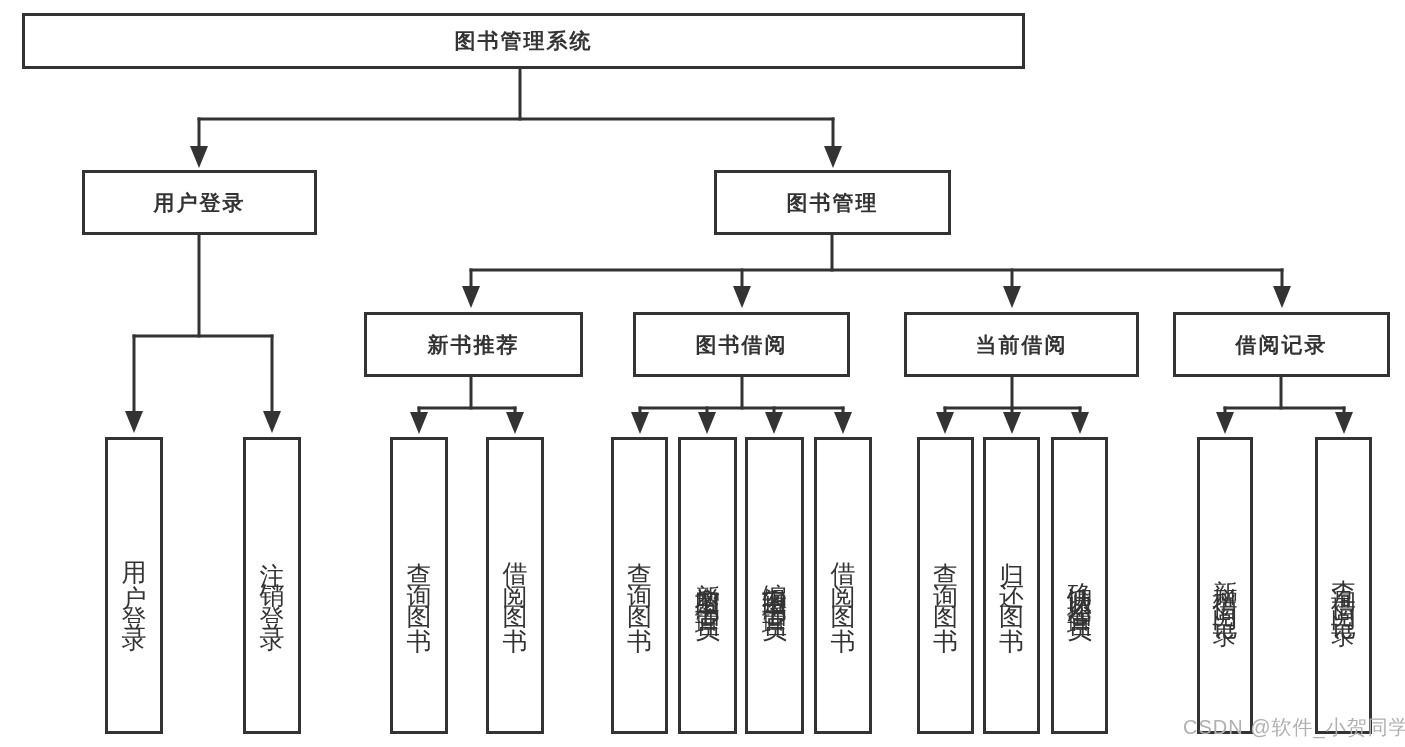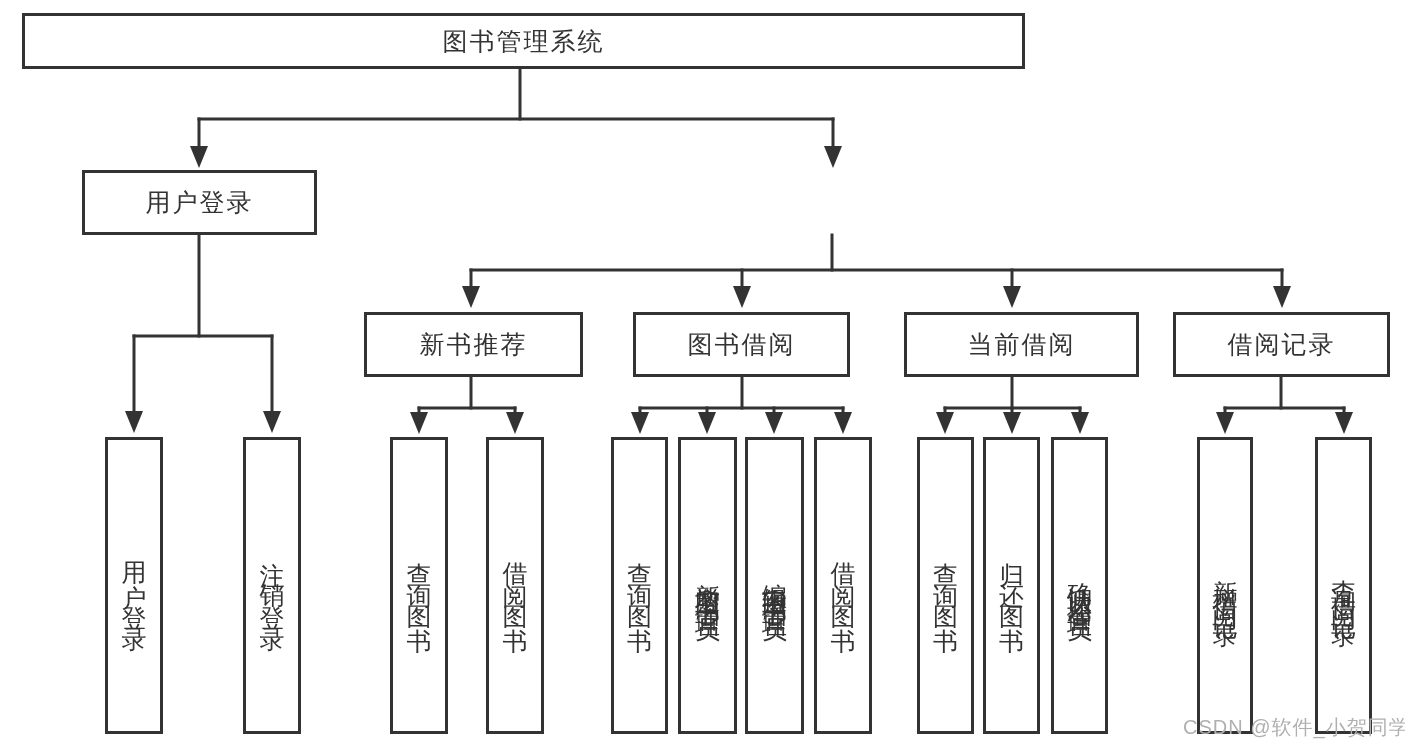--- a/index.html
+++ b/index.html
@@ -21,21 +21,21 @@
     position: absolute;
     box-sizing: border-box;
     border: 3px solid #333333;
     background: #ffffff;
     color: #333333;
     display: flex;
     align-items: center;
     justify-content: center;
     z-index: 2;
   }
-  .h-node { font-size: 25px; letter-spacing: 2px; white-space: nowrap; }
+  .h-node { font-size: 21px; letter-spacing: 2px; white-space: nowrap; font-weight: bold; }
   .leaf span {
     writing-mode: vertical-rl;
     text-orientation: mixed;
     font-size: 25px;
     line-height: 1;
     color: #333333;
   }
   .ls-wide  { letter-spacing: 22px; }
   .ls-mid   { letter-spacing: 9px; }
   .ls-tight { letter-spacing: 5px; }
@@ -121,20 +121,23 @@
     </g>
   </svg>
 
   <div class="node h-node" style="left:22px; top:13px; width:1003px; height:56px;">
     <span>图书管理系统</span>
   </div>
 
   <div class="node h-node" style="left:82px; top:170px; width:235px; height:65px;">
     <span>用户登录</span>
   </div>
+  <div class="node h-node" style="left:714px; top:170px; width:237px; height:65px;">
+    <span>图书管理</span>
+  </div>
 
   <div class="node h-node" style="left:364px; top:312px; width:219px; height:65px;">
     <span>新书推荐</span>
   </div>
   <div class="node h-node" style="left:633px; top:312px; width:217px; height:65px;">
     <span>图书借阅</span>
   </div>
   <div class="node h-node" style="left:904px; top:312px; width:235px; height:65px;">
     <span>当前借阅</span>
   </div>

